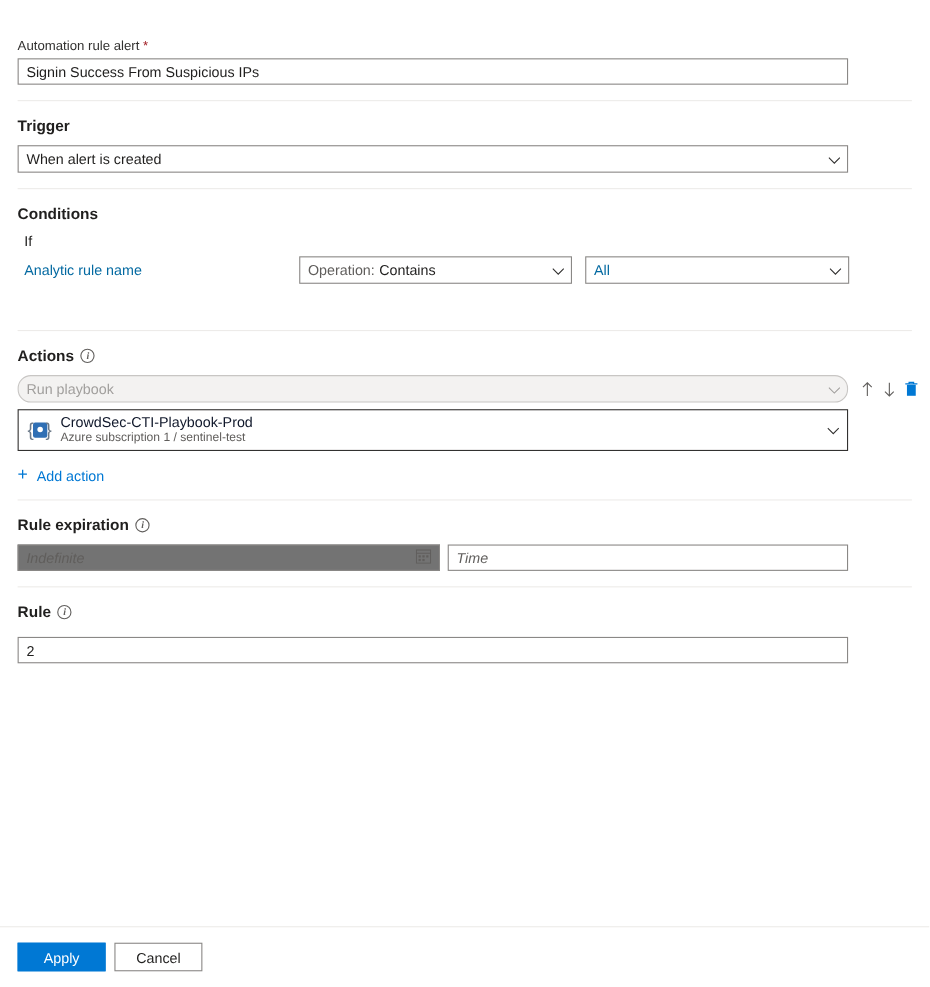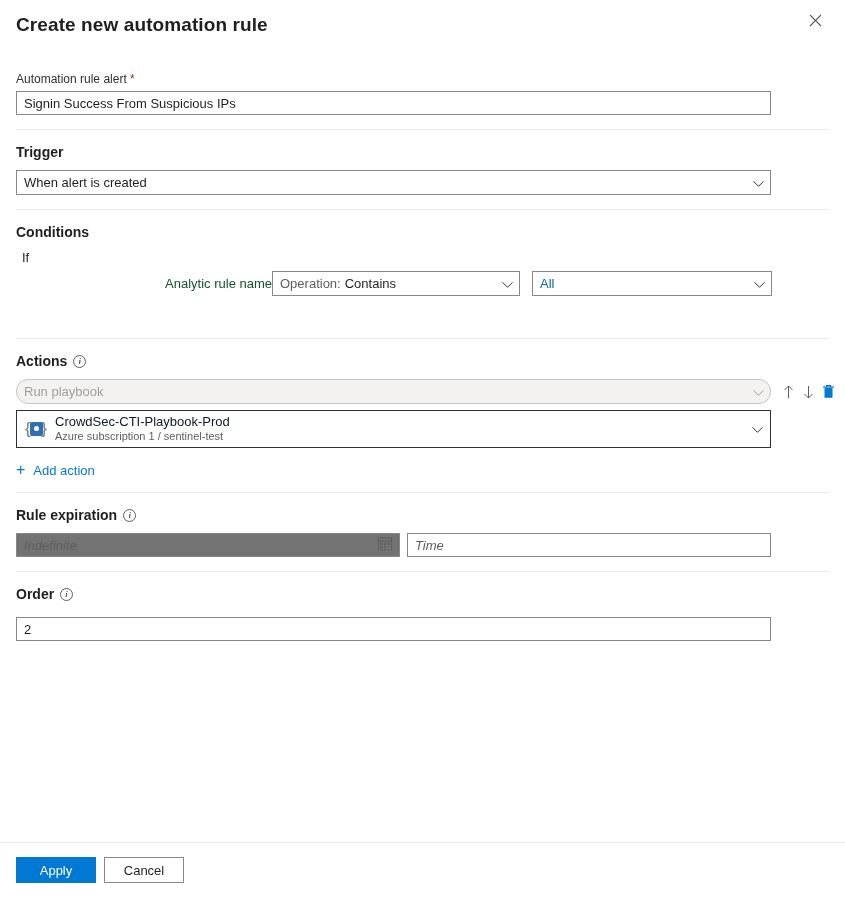--- a/index.html
+++ b/index.html
@@ -154,22 +154,21 @@
   .cond-if {
     font-size: 13px;
     color: #201f1e;
     margin-bottom: 4px;
     padding-left: 6px;
   }
   .cond-prop {
     width: 256px;
     padding-left: 6px;
     font-size: 13px;
-    color: #14532d;
-    text-align: right;
+    color: #0369a1;
   }
   .cond-op { width: 248px; }
   .cond-val { width: 240px; margin-left: 12px; }
   .op-label { color: #605e5c; margin-right: 4px; }
   .placeholder-txt { color: #0369a1; }
 
   .action-row {
     display: flex;
     align-items: center;
     gap: 0;
@@ -349,28 +348,20 @@
     cursor: pointer;
     font-family: "Liberation Sans", sans-serif;
   }
   .spacer-block { height: 210px; }
 </style>
 </head>
 <body>
 
 <div class="panel">
 
-  <div class="header">
-    <h1 class="title">Create new automation rule</h1>
-    <button class="close-btn" aria-label="Close">
-      <svg width="13" height="13" viewBox="0 0 13 13" aria-hidden="true">
-        <path d="M1 1 L12 12 M12 1 L1 12" stroke="currentColor" stroke-width="1.1" fill="none"></path>
-      </svg>
-    </button>
-  </div>
 
   <div class="content">
 
     <div class="section section-first">
       <label class="field-label">
         <span>Automation rule alert</span>
         <span class="req-star">*</span>
       </label>
       <input class="text-input" type="text" value="Signin Success From Suspicious IPs" style="">
     </div>
@@ -505,21 +496,21 @@
               <rect x="6" y="9.6" width="2" height="2" fill="currentColor"></rect>
             </svg>
           </span>
         </span>
         <input class="time-input" type="text" placeholder="Time" style="">
       </div>
     </div>
 
     <div class="section no-border">
       <div class="section-heading">
-        <span>Order</span>
+        <span>Rule</span>
         <span class="info-icon">i</span>
       </div>
       <input class="order-input" type="text" value="2" style="">
     </div>
 
     <div class="spacer-block"></div>
   </div>
 
   <div class="footer">
     <button class="btn-primary">Apply</button>

